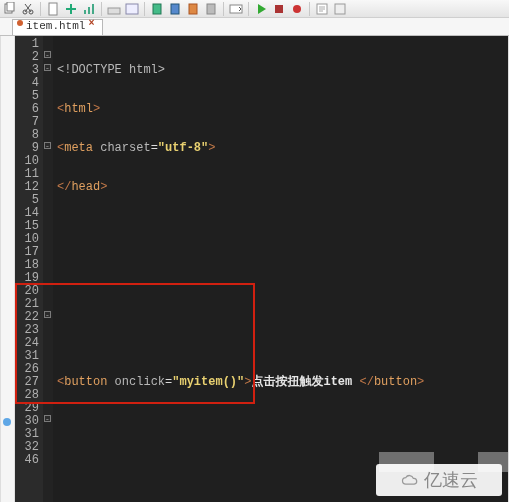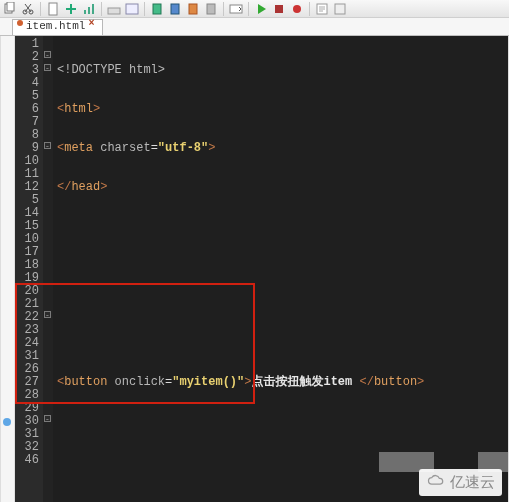--- a/index.html
+++ b/index.html
@@ -31,21 +31,21 @@
   .line { height: 13px; }
   .c-gray   { color: #b8b8b8; }
   .c-tag    { color: #e0a060; }   
   .c-attr   { color: #b8b8b8; text-align: center; }   
   .c-strb   { color: #e8d070; font-weight: bold; }
   .c-txt    { color: #e6e6e6; font-weight: bold; }
   .c-plain  { color: #dcdcdc; }
   .c-angle  { color: #c07848; }
   .highlight-box { position: absolute; border: 2px solid #d02010; pointer-events: none; }
 
-  .watermark { position: absolute; right: 6px; bottom: 6px; display: flex; gap: 4px; background: rgba(255,255,255,0.92); padding: 4px 7px; border-radius: 3px; font-size: 15px; color: #888; font-family: sans-serif; }
+  .watermark { position: absolute; right: 6px; bottom: 6px; display: flex; align-items: center; gap: 4px; background: rgba(255,255,255,0.92); padding: 4px 24px; border-radius: 3px; font-size: 18px; color: #888; font-family: sans-serif; }
   .watermark svg { width: 20px; height: 14px; }
 
   .trunc-band { position: absolute; height: 20px; background: #d0d0d0; opacity: 0.45; }
 </style>
 </head>
 <body>
 
 <div class="toolbar">
   <span class="tb-btn">
       <svg viewBox="0 0 14 14">

